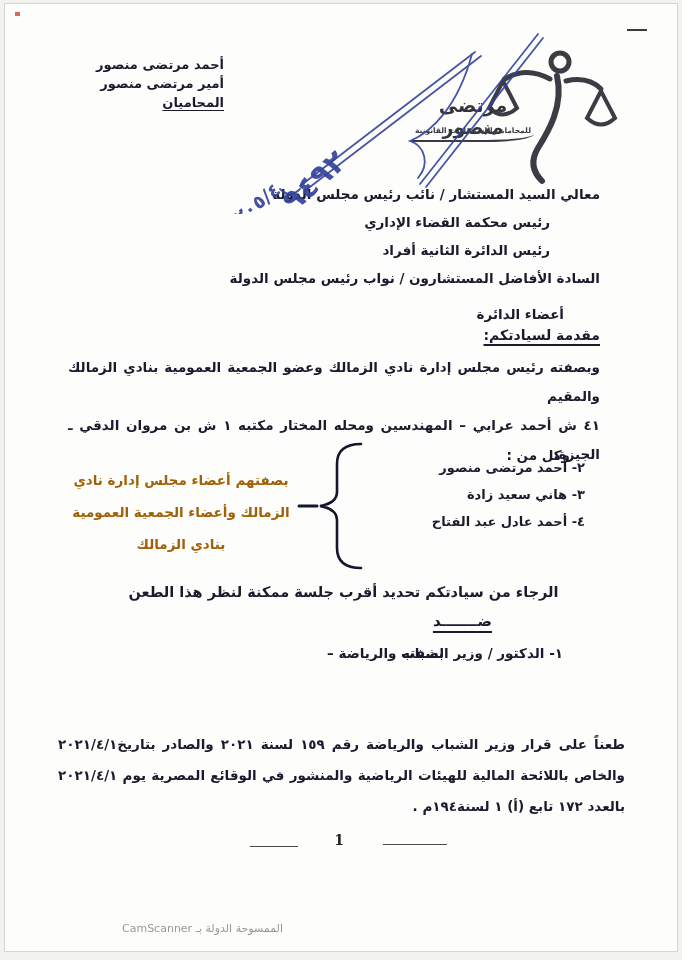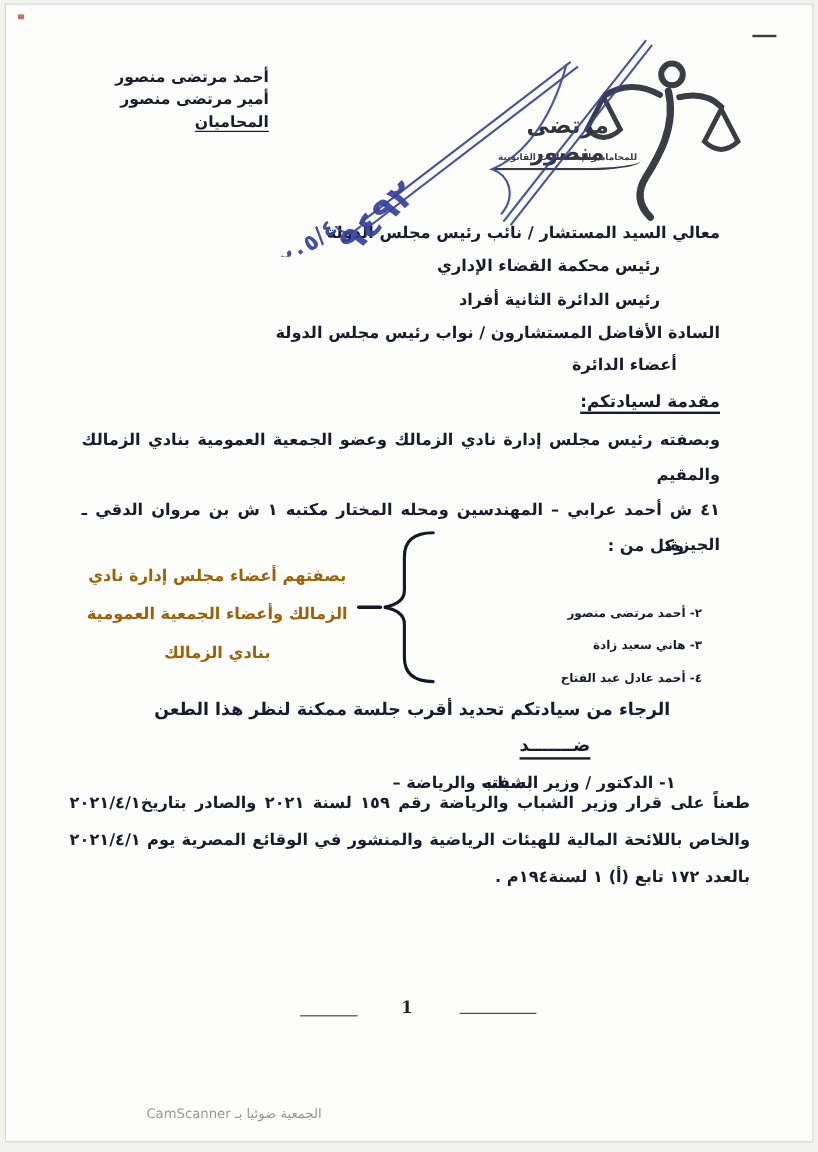--- a/index.html
+++ b/index.html
@@ -28,42 +28,42 @@
   .logo-tagline{top:126px;right:146px;width:126px;text-align:center;
     font-size:7.5px;font-weight:700;color:#3c3c46;letter-spacing:.2px;}
   
   .hw{top:14px;right:118px;z-index:5;}
   
   .addr{right:82px;width:560px;text-align:right;font-size:13.5px;font-weight:700;line-height:20px;}
   .a1{top:184px;}
   .a2{top:212px;padding-left:0;padding-right:50px;}
   .a3{top:240px;padding-right:50px;}
   .a4{top:268px;}
-  .a5{top:294px;padding-right:36px;margin-left:48px;}
+  .a5{top:304px;padding-right:36px;margin-left:48px;}
   
   .intro-heading{top:327px;right:82px;font-size:14px;font-weight:700;
     text-decoration:underline;text-decoration-thickness:2px;text-underline-offset:4px;}
   .para{right:82px;left:68px;font-size:13.5px;font-weight:700;line-height:29px;
     text-align:justify;}
   .jl{text-align:justify;text-align-last:justify;}
   .p1{top:353px;}
   
   .lead{top:447px;right:112px;font-size:13.5px;font-weight:700;}
-  .names{top:498px;right:97px;font-size:10px;font-weight:700;line-height:27px;text-align:right;}
+  .names{top:454px;right:97px;font-size:13px;font-weight:700;line-height:27px;text-align:right;}
   .brace{top:440px;right:317px;}
   .capacity{top:464px;right:392px;width:218px;text-align:center;
     font-size:13.5px;font-weight:700;line-height:32px;color:#a16207;}
   
   .request{top:584px;right:95px;left:100px;text-align:center;font-size:14.5px;font-weight:700;}
   .versus{top:612px;right:190px;width:190px;text-align:right;font-size:15px;font-weight:700;
     text-decoration:underline;text-decoration-thickness:2px;text-underline-offset:5px;}
   .respondent{top:645px;right:119px;font-size:13.5px;font-weight:700;}
   .respondent-capacity{top:645px;left:402px;font-size:13.5px;font-weight:700;}
   
-  .appeal{top:654px;right:57px;left:58px;font-size:13.5px;font-weight:700;line-height:31px;
+  .appeal{top:729px;right:57px;left:58px;font-size:13.5px;font-weight:700;line-height:31px;
     text-align:justify;}
   .last-right{text-align:right;text-align-last:right;}
   
   .pn-dash-l{top:846px;right:384px;width:48px;border-top:1.5px solid #4a4a4a;}
   .pn-dash-r{top:844px;right:235px;width:64px;border-top:1.5px solid #4a4a4a;}
   .page-number{top:832px;right:338px;font-family:"DejaVu Serif", serif;
     font-size:14px;font-weight:700;color:#222;}
   
   .scanner-credit{top:922px;left:122px;font-size:11px;color:#989898;direction:rtl;}
   svg{display:block;}
@@ -153,13 +153,13 @@
 <div class="abs appeal">
   <div class="jl">طعناً على قرار وزير الشباب والرياضة رقم ١٥٩ لسنة ٢٠٢١ والصادر بتاريخ٢٠٢١/٤/١</div>
   <div class="jl">والخاص باللائحة المالية للهيئات الرياضية والمنشور في الوقائع المصرية يوم ٢٠٢١/٤/١</div>
   <div class="last-right">بالعدد ١٧٢ تابع (أ) ١ لسنة١٩٤م .</div>
 </div>
 
 <div class="abs pn-dash-l"></div>
 <div class="abs page-number">1</div>
 <div class="abs pn-dash-r"></div>
 
-<div class="abs scanner-credit">الجمعية ضوئيا بـ CamScanner</div>
+<div class="abs scanner-credit">الممسوحة الدولة بـ CamScanner</div>
 
 </body></html>

